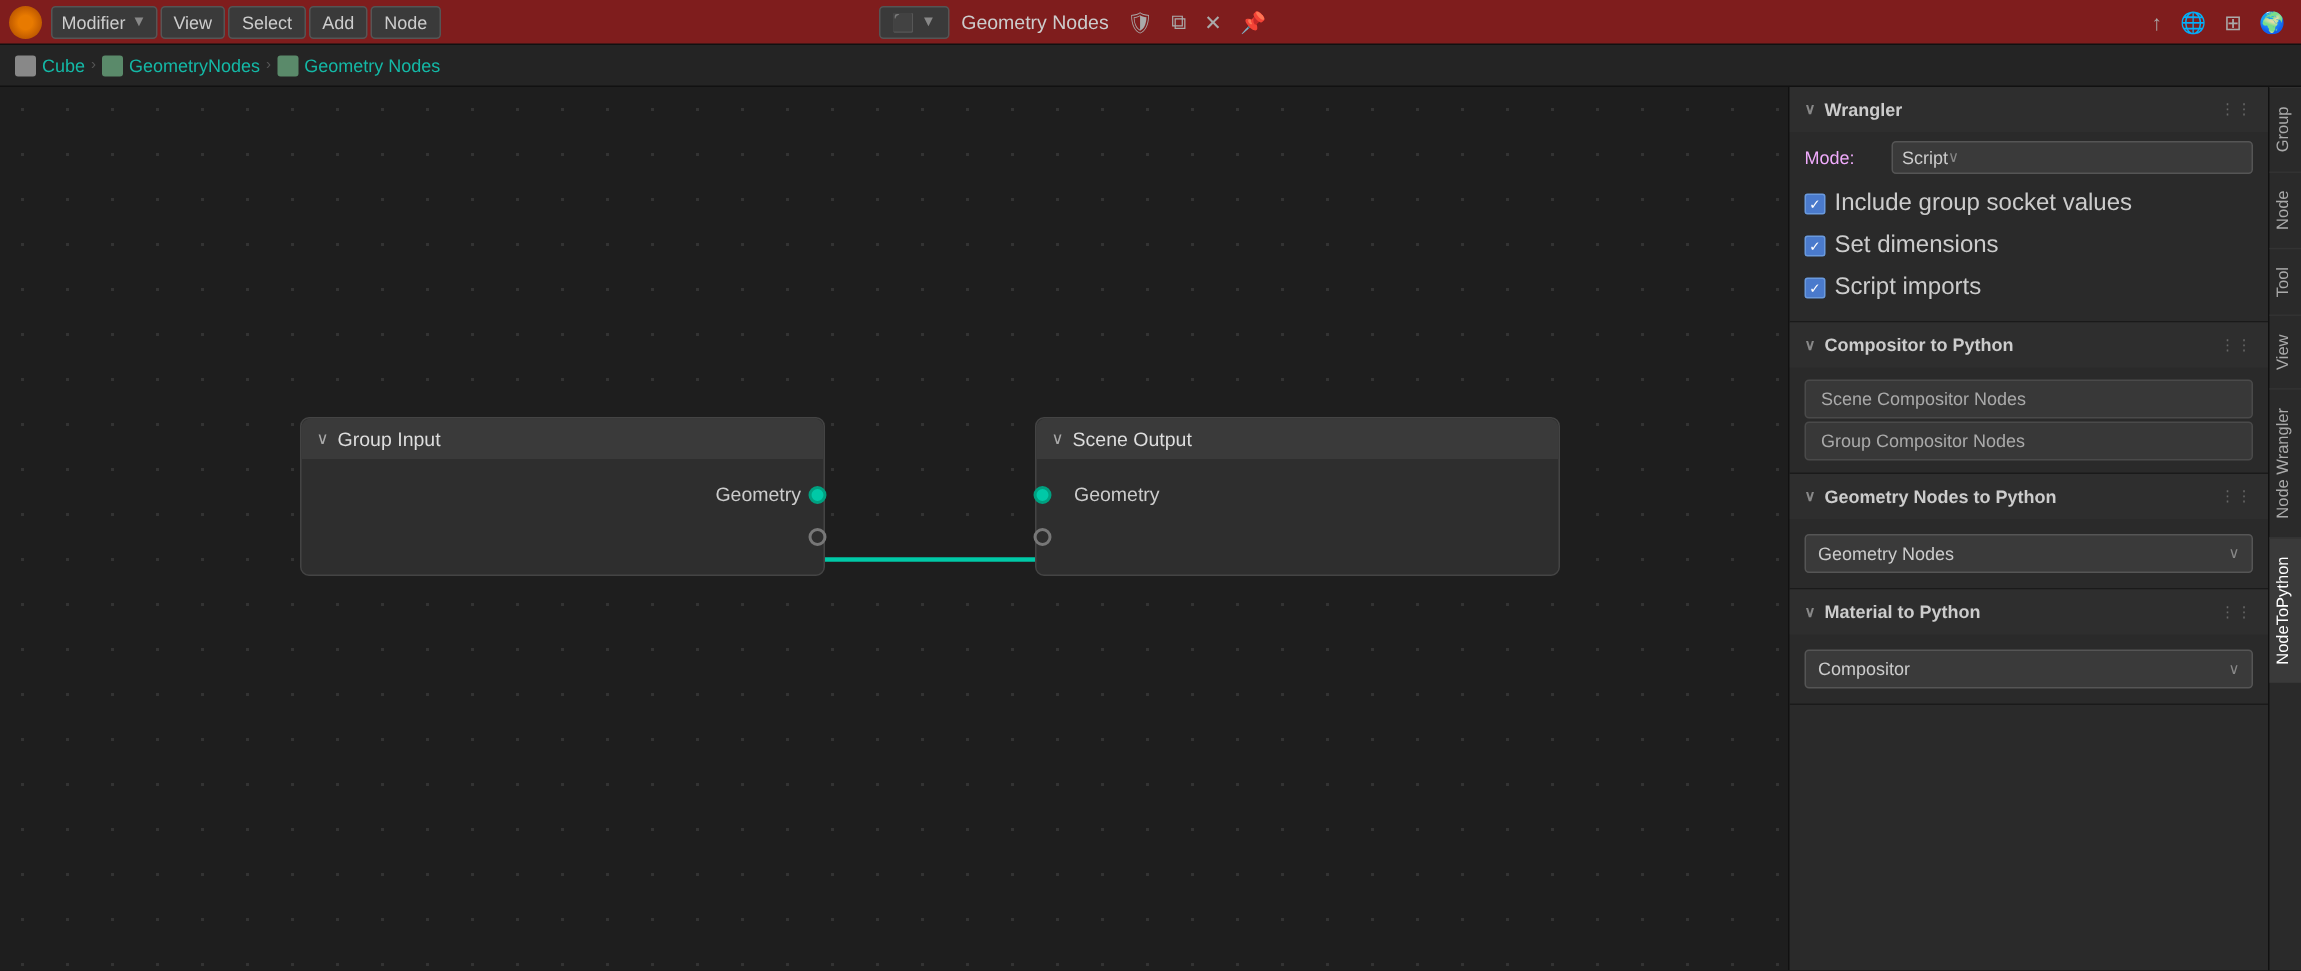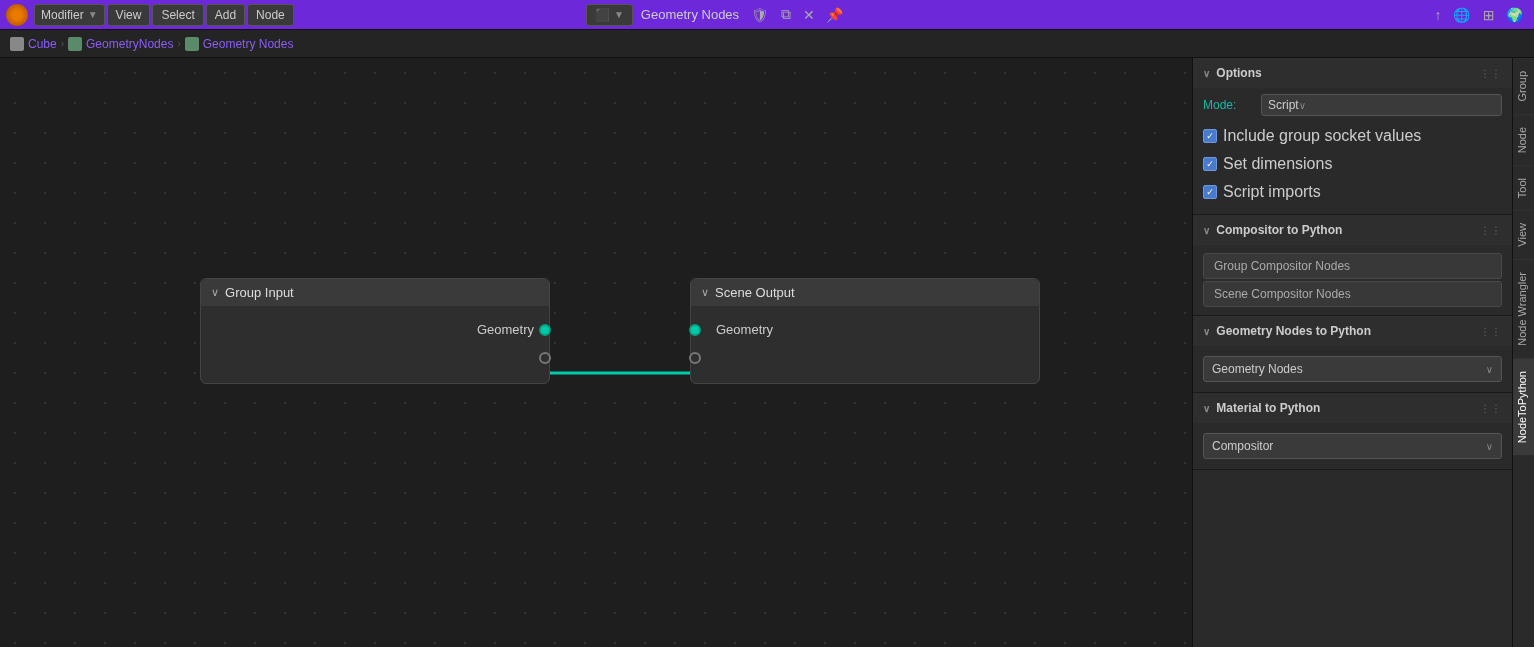--- a/index.html
+++ b/index.html
@@ -11,21 +11,21 @@
       width: 1534px;
       height: 647px;
       overflow: hidden;
       display: flex;
       flex-direction: column;
     }
 
     
     .topbar {
       height: 30px;
-      background: #6d28d9;
+      background: #7f1d1d;
       display: flex;
       align-items: center;
       padding: 0 6px;
       gap: 2px;
       border-bottom: 1px solid #111;
       flex-shrink: 0;
     }
     .topbar-logo {
       width: 22px; height: 22px;
       background: radial-gradient(circle, #e87a00 30%, #c05a00 70%);
@@ -108,21 +108,21 @@
       align-items: center;
       padding: 0 10px;
       gap: 4px;
       border-bottom: 1px solid #111;
       flex-shrink: 0;
     }
     .breadcrumb-item {
       display: flex;
       align-items: center;
       gap: 4px;
-      color: #8b5cf6;
+      color: #14b8a6;
       font-size: 12px;
       cursor: pointer;
     }
     .breadcrumb-sep {
       color: #555;
       font-size: 10px;
     }
     .breadcrumb-icon {
       width: 14px; height: 14px;
       background: #555;
@@ -274,21 +274,21 @@
     .panel-body {
       padding: 6px 10px;
     }
     .mode-row {
       display: flex;
       align-items: center;
       gap: 8px;
       margin-bottom: 8px;
     }
     .mode-label {
-      color: #14b8a6;
+      color: #f0abfc;
       font-size: 12px;
       width: 50px;
     }
     .mode-select {
       flex: 1;
       background: #3a3a3a;
       border: 1px solid #555;
       color: #ccc;
       padding: 3px 6px;
       border-radius: 3px;
@@ -474,21 +474,21 @@
       </div>
     </div>
   </div>
 
   <div class="right-panel">
 
     <div class="panel-section">
       <div class="panel-section-header">
         <div class="panel-section-title">
           <span class="chevron">∨</span>
-          <span>Options</span>
+          <span>Wrangler</span>
         </div>
         <span class="panel-dots">⋮⋮</span>
       </div>
       <div class="panel-body">
         <div class="mode-row">
           <span class="mode-label">Mode:</span>
           <div class="mode-select">
             <span>Script</span>
             <span class="chevron">∨</span>
           </div>
@@ -518,24 +518,24 @@
     <div class="panel-section">
       <div class="panel-section-header">
         <div class="panel-section-title">
           <span class="chevron">∨</span>
           <span>Compositor to Python</span>
         </div>
         <span class="panel-dots">⋮⋮</span>
       </div>
       <div class="panel-body">
         <button class="subsection-btn">
-          <span>Group Compositor Nodes</span>
+          <span>Scene Compositor Nodes</span>
         </button>
         <button class="subsection-btn">
-          <span>Scene Compositor Nodes</span>
+          <span>Group Compositor Nodes</span>
         </button>
       </div>
     </div>
 
     <div class="panel-section">
       <div class="panel-section-header">
         <div class="panel-section-title">
           <span class="chevron">∨</span>
           <span>Geometry Nodes to Python</span>
         </div>

